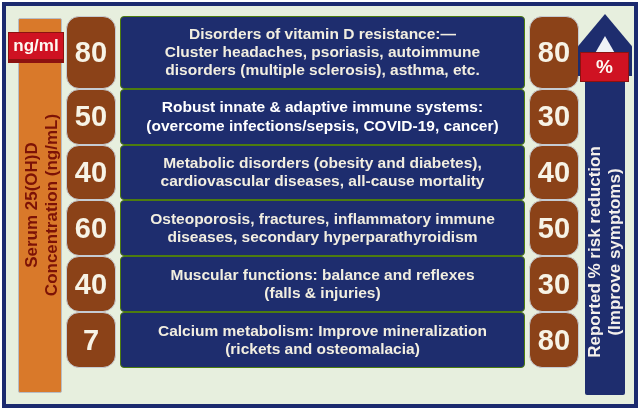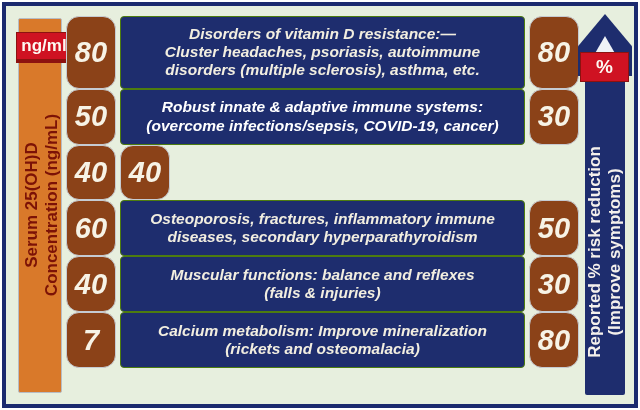--- a/index.html
+++ b/index.html
@@ -22,30 +22,30 @@
   .vlabel {
     position:absolute; display:flex; align-items:center; justify-content:center;
     text-align:center; white-space:pre-line; font-weight:bold;
     transform:rotate(-90deg); line-height:1.18; pointer-events:none;
   }
   .vlabel.left {
     width:340px; height:54px; left:-134px; top:172px;
     color:#7c1206; font-size:17px;
   }
   .unit-badge {
-    position:absolute; left:10px; top:26px; width:56px; height:31px;
+    position:absolute; left:2px; top:26px; width:56px; height:31px;
     background:#cf1222; color:#fdf9f2; font-weight:bold; font-size:17px;
     display:flex; align-items:center; justify-content:center;
     border:1px solid #8c1210; border-bottom-width:4px;
   }
 
   
   .rows {
     position:absolute; left:60px; top:10px; width:513px; height:352px;
-    display:flex; flex-direction:column; font-style:italic;
+    display:flex; flex-direction:column; 
   }
   .row { display:flex; gap:4px; flex:1; min-height:0; }
   .row.tall { flex:1.3; }
   .numbox {
     width:50px; flex:0 0 50px;
     background:#8b4218; border:1px solid #c6cbd2; border-radius:13px;
     color:#f7f3e6; font-weight:bold; font-size:29px;
     display:flex; align-items:center; justify-content:center;
   }
   .panel {
@@ -111,20 +111,24 @@
         <div class="numbox">50</div>
         <div class="panel">
           <div class="panel-text highlight">Robust innate &amp; adaptive immune systems:
 (overcome infections/sepsis, COVID-19, cancer)</div>
         </div>
         <div class="numbox">30</div>
       </div>
 
       <div class="row">
         <div class="numbox">40</div>
+        <div class="panel">
+          <div class="panel-text">Metabolic disorders (obesity and diabetes),
+cardiovascular diseases, all-cause mortality</div>
+        </div>
         <div class="numbox">40</div>
       </div>
 
       <div class="row">
         <div class="numbox">60</div>
         <div class="panel">
           <div class="panel-text">Osteoporosis, fractures, inflammatory immune
 diseases, secondary hyperparathyroidism</div>
         </div>
         <div class="numbox">50</div>

